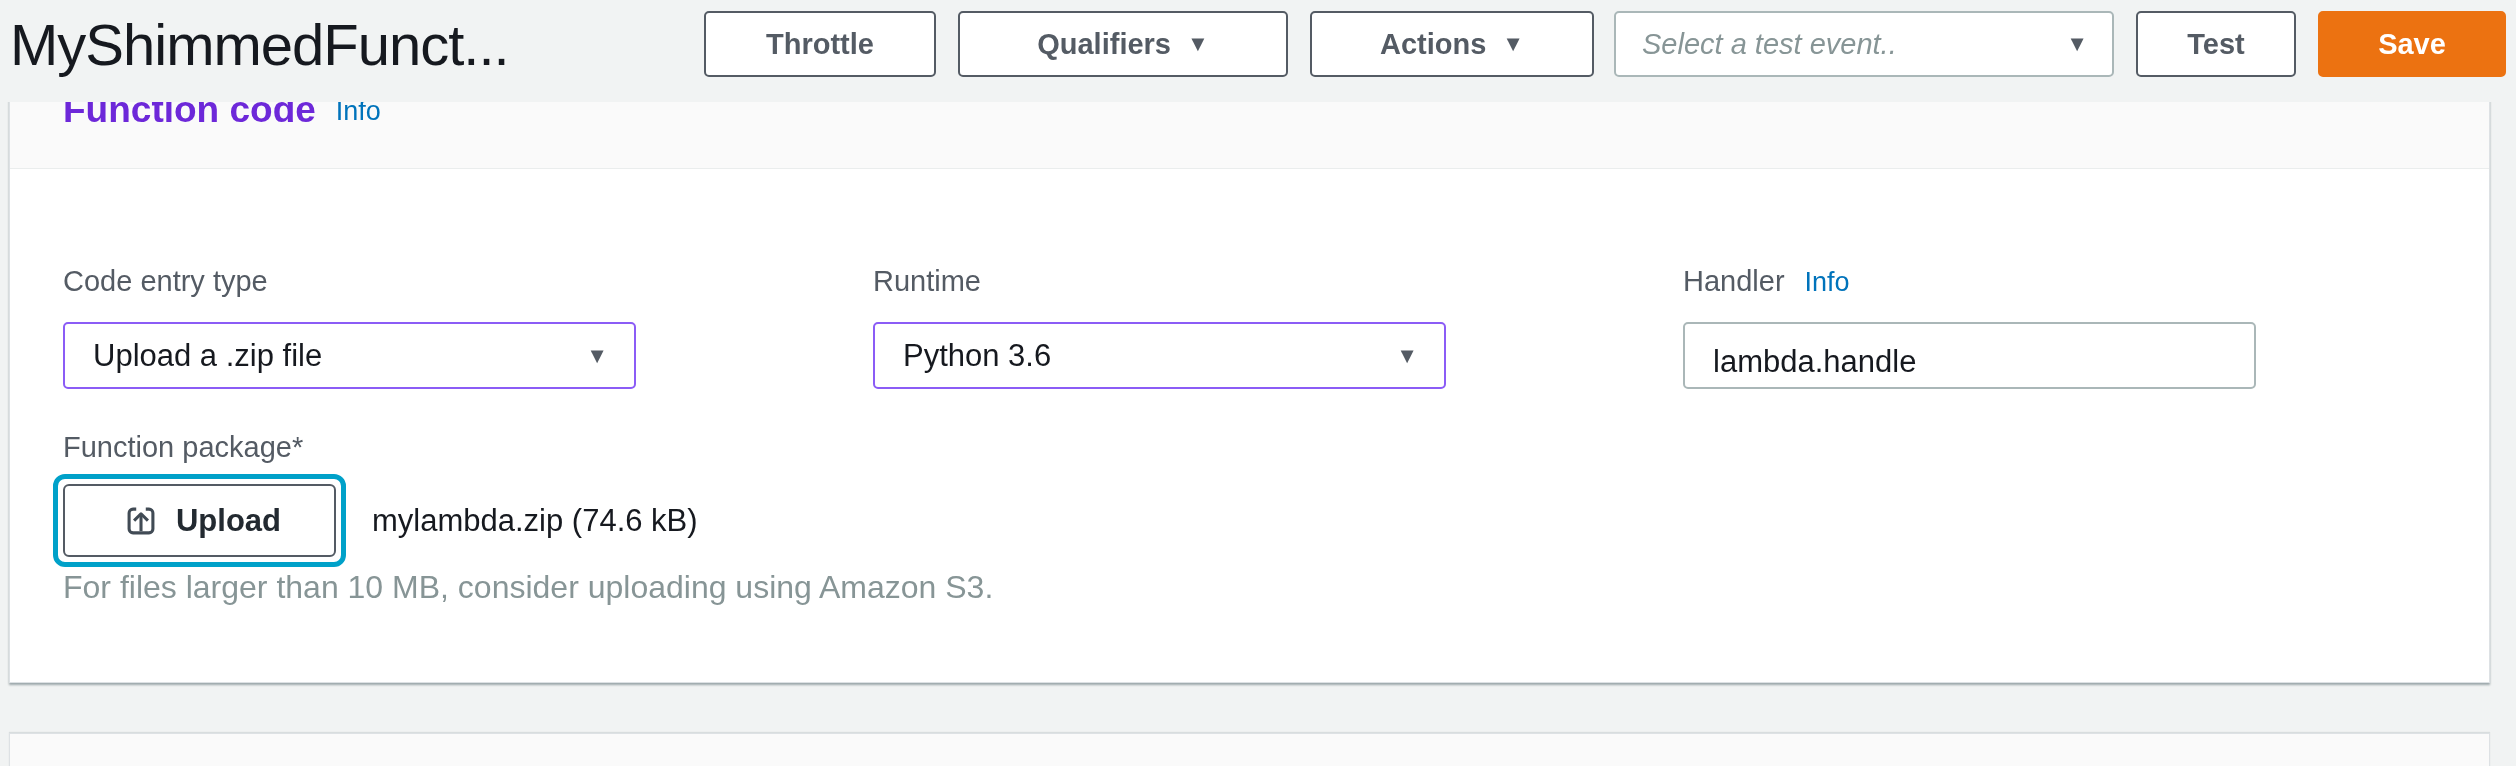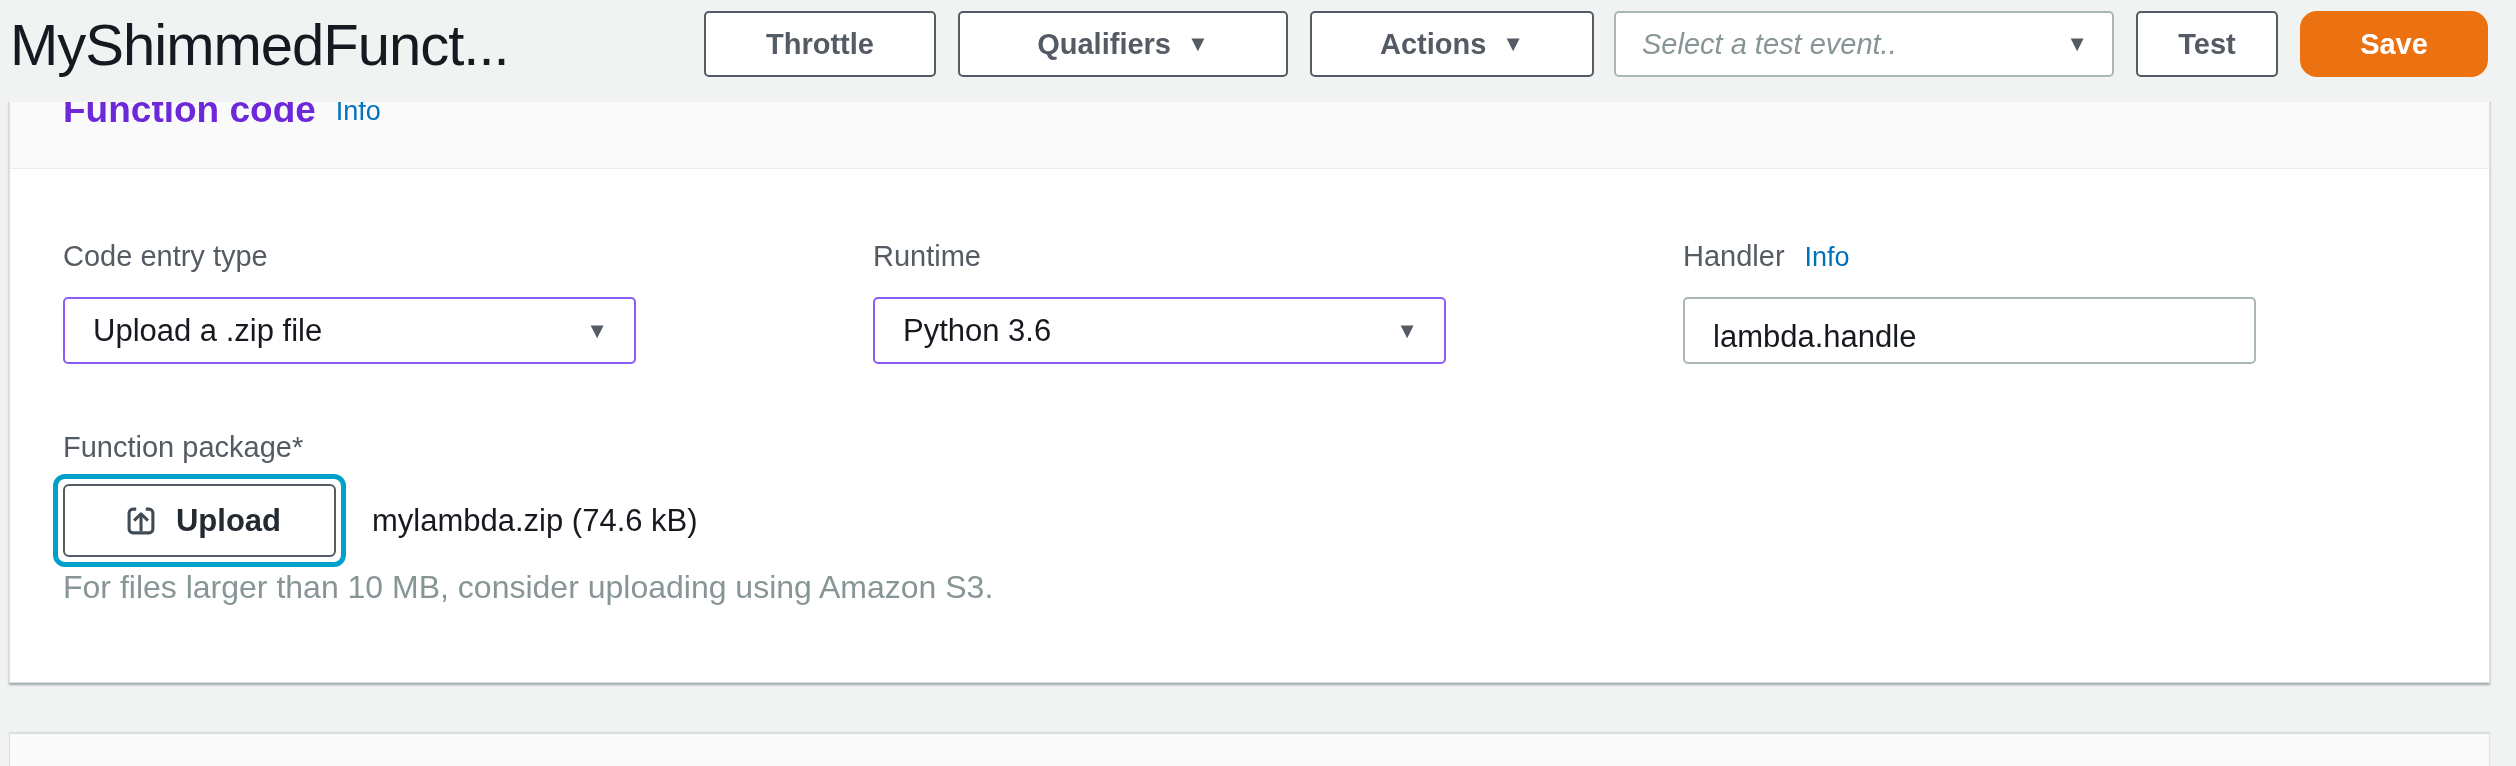--- a/index.html
+++ b/index.html
@@ -23,24 +23,24 @@
     flex:none; height:66px; margin-left:22px;
     display:flex; align-items:center; justify-content:center;
     background:#FFFFFF; border:2px solid #545B64; border-radius:5px;
     font-size:29px; font-weight:700; color:#545B64;
     white-space:nowrap; cursor:pointer;
   }
   .btn .caret { font-size:22px; margin-left:16px; color:#545B64; }
   .btn-throttle { width:232px; }
   .btn-qualifiers { width:330px; }
   .btn-actions { width:284px; }
-  .btn-test { width:142px; }
+  .btn-test { width:160px; }
   .btn-save {
     width:188px; background:#EC7211; border:2px solid #EC7211;
-    color:#FFFFFF; border-radius:17px;
+    color:#FFFFFF; border-radius:5px;
   }
   .event-select {
     flex:none; width:500px; height:66px; margin-left:20px;
     display:flex; align-items:center; justify-content:space-between;
     background:#FFFFFF; border:2px solid #AAB7B8; border-radius:5px;
     padding:0 24px 0 26px; cursor:pointer;
   }
   .event-select .placeholder { font-size:29px; font-style:italic; color:#879596; }
   .event-select .caret { font-size:22px; color:#545B64; }
 
@@ -51,21 +51,21 @@
     box-shadow:0 2px 2px 0 rgba(0,28,36,0.35);
   }
   .panel-header {
     height:128px; background:#FAFAFA; border-bottom:1px solid #EAEDED;
     display:flex; align-items:flex-end; padding:0 0 40px 53px;
   }
   .panel-title { font-size:37px; font-weight:700; color:#6d28d9; line-height:1; }
   .info-link { font-size:27px; color:#0073BB; margin-left:20px; line-height:1; margin-bottom:3px; cursor:pointer; }
   .panel-body { position:relative; height:513px; }
 
-  .field { position:absolute; width:573px; }
+  .field { position:absolute; width:573px;margin-top:25px; }
   .field-label { font-size:29px; color:#545B64; }
   .field-c1 { left:53px;   top:71px; }
   .field-c2 { left:863px;  top:71px; }
   .field-c3 { left:1673px; top:71px; }
   .field-label-row { display:flex; align-items:baseline; }
 
   .select-box {
     margin-top:24px; height:67px; width:573px;
     background:#FFFFFF; border:2px solid #8b5cf6; border-radius:5px;
     display:flex; align-items:center; justify-content:space-between;

